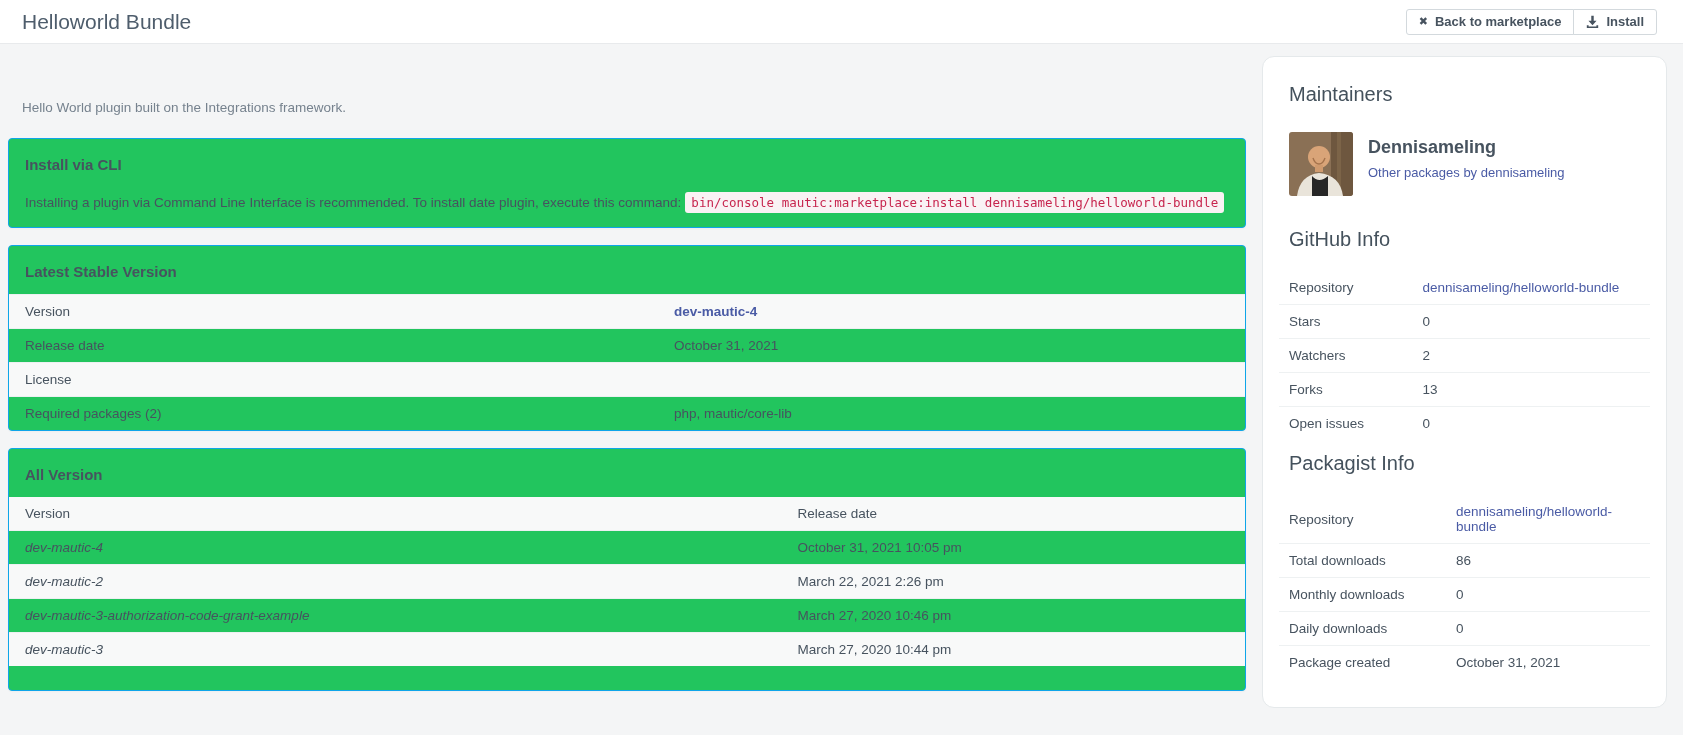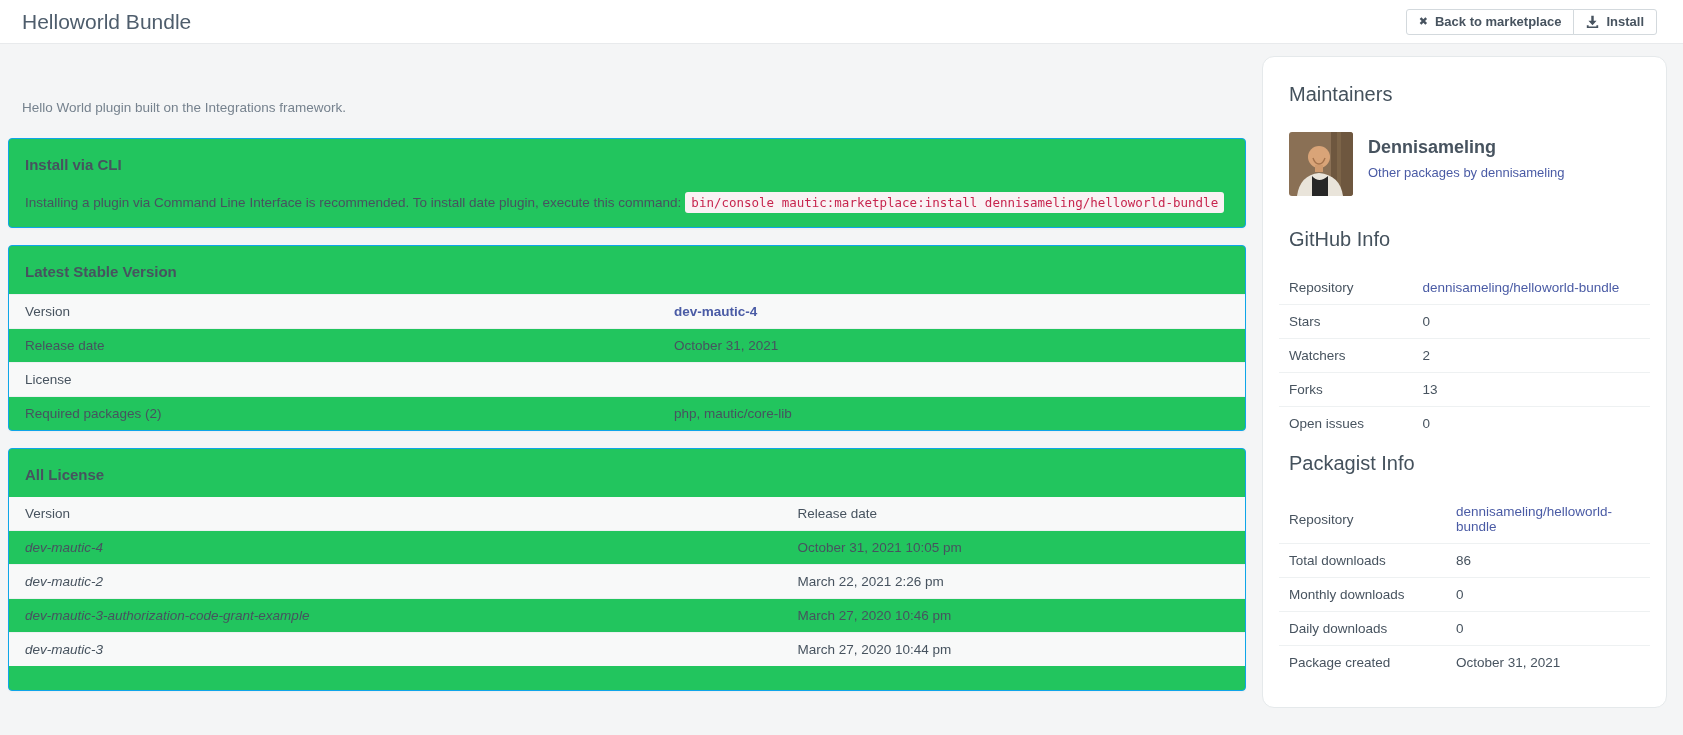--- a/index.html
+++ b/index.html
@@ -204,21 +204,21 @@
           </tr>
           <tr>
             <th>Required packages (2)</th>
             <td>php, mautic/core-lib</td>
           </tr>
         </tbody>
       </table>
     </section>
 
     <section class="panel panel--versions">
-      <h4 class="panel-title">All License</h4>
+      <h4 class="panel-title">All Version</h4>
       <table class="table-all">
         <thead>
           <tr>
             <th>Version</th>
             <th>Release date</th>
           </tr>
         </thead>
         <tbody>
           <tr>
             <td><em>dev-mautic-4</em></td>

